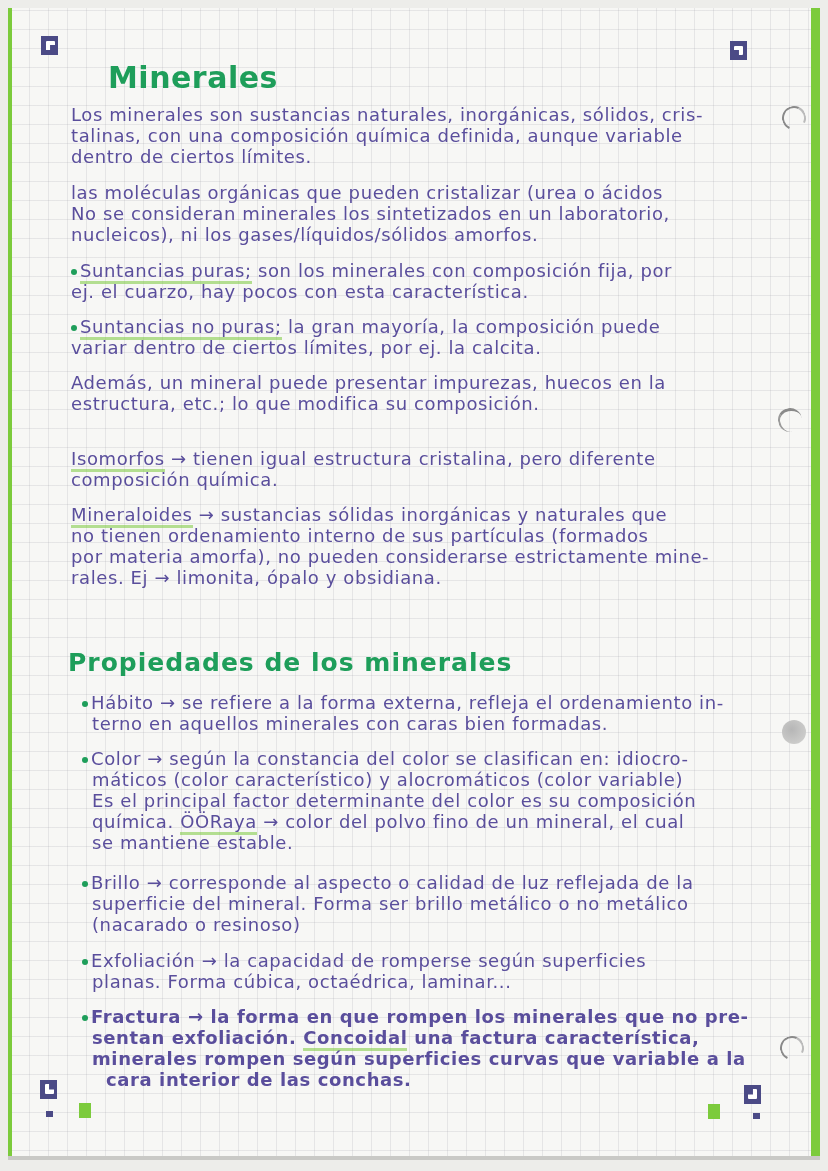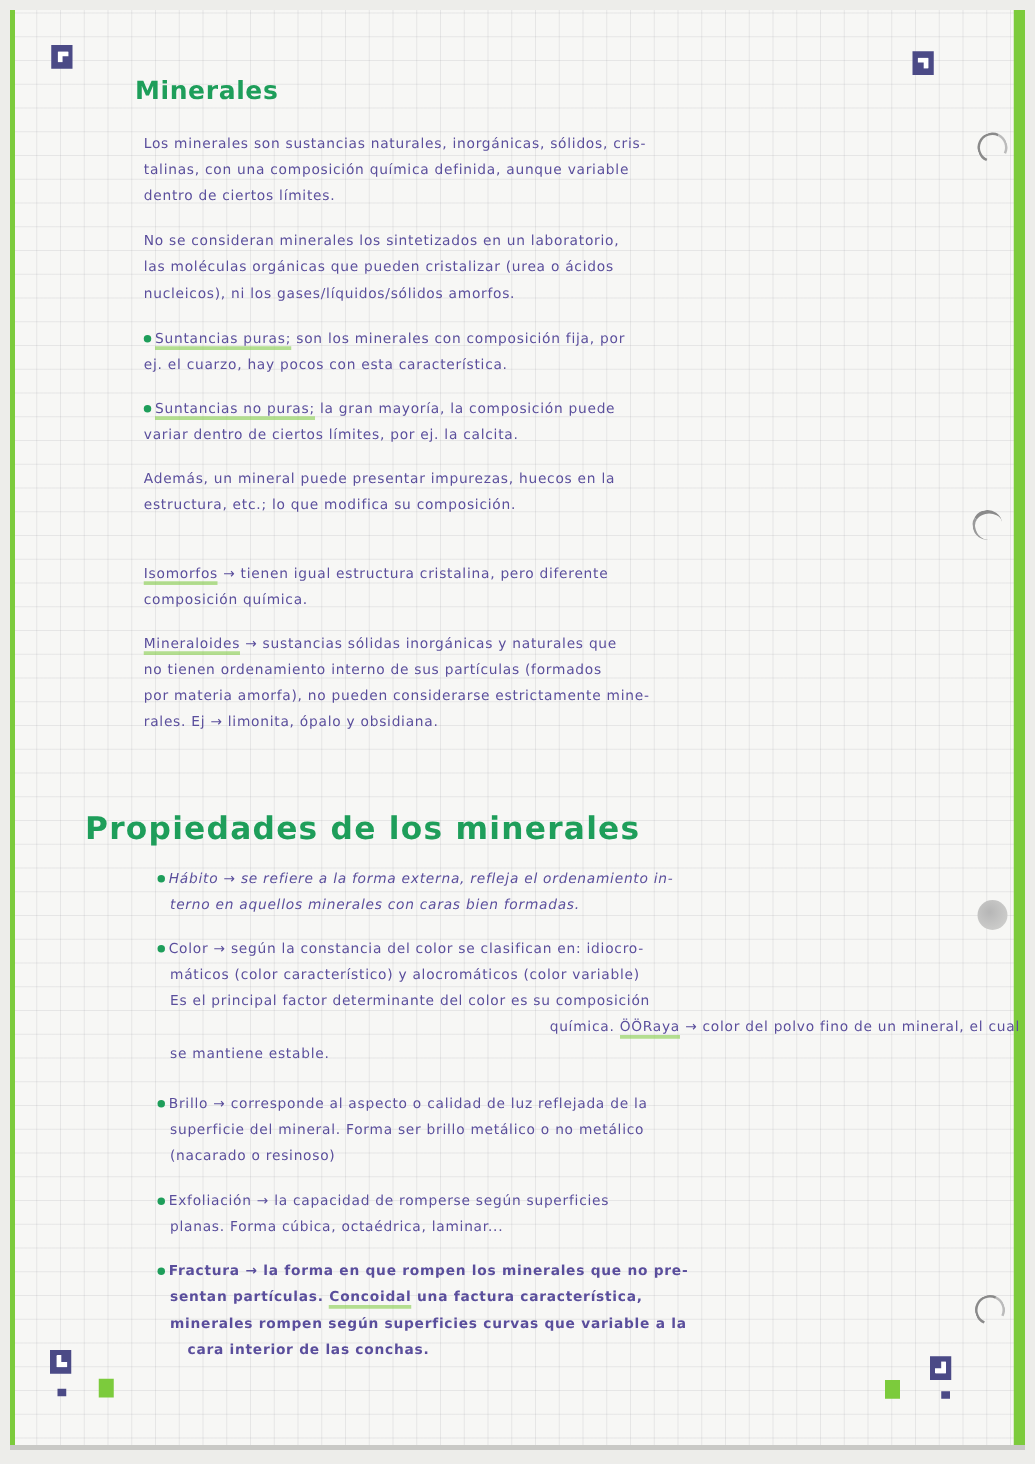--- a/index.html
+++ b/index.html
@@ -45,25 +45,25 @@
       position: absolute; width: 24px; height: 24px; border-radius: 50%;
     }
     .hole.ring { border: 2px solid #8a8a8a; border-bottom-color: transparent; border-right-color: #bbb; transform: rotate(-20deg); }
     .hole.arc { border-top: 3px solid #8a8a8a; border-left: 2px solid #9a9a9a; transform: rotate(-10deg); }
     .hole.solid { background: radial-gradient(circle at 40% 40%, #b6b6b6, #d4d4d2); }
     .hole.h1 { left: 774px; top: 98px; }
     .hole.h2 { left: 770px; top: 400px; }
     .hole.h3 { left: 774px; top: 712px; }
     .hole.h4 { left: 772px; top: 1028px; }
 
-    .hand { color: #5a4e9c; font-family: "DejaVu Sans", sans-serif; font-size: 11px; letter-spacing: 0.6px; line-height: 21px; font-weight: normal; margin-left: 44px; }
+    .hand { color: #5a4e9c; font-family: "DejaVu Sans", sans-serif; font-size: 18px; letter-spacing: 0.6px; line-height: 21px; font-weight: normal; }
     .title {
       position: absolute; color: #1e9e5a; font-family: "DejaVu Sans", sans-serif; font-weight: bold;
     }
-    .title.t1 { left: 100px; top: 52px; font-size: 20px; letter-spacing: 0.5px; }
+    .title.t1 { left: 100px; top: 52px; font-size: 30px; letter-spacing: 0.5px; }
     .title.t2 { left: 60px; top: 640px; font-size: 25px; letter-spacing: 1px; }
 
     .block { position: absolute; left: 63px; width: 690px; }
     .block p { margin: 0; }
     .hl { border-bottom: 3px solid rgba(124,203,60,0.55); padding-bottom: 0; }
     .bullet {
       display: inline-block; width: 6px; height: 6px; border-radius: 50%;
       background: #1e9e5a; margin-right: 3px; vertical-align: middle;
     }
   </style>
@@ -91,22 +91,22 @@
 
   <div class="title t1">Minerales</div>
 
   <div class="block hand" style="top:96px;">
     <p>Los minerales son sustancias naturales, inorgánicas, sólidos, cris-</p>
     <p>talinas, con una composición química definida, aunque variable</p>
     <p>dentro de ciertos límites.</p>
   </div>
 
   <div class="block hand" style="top:174px;">
+    <p>las moléculas orgánicas que pueden cristalizar (urea o ácidos</p>
     <p>No se consideran minerales los sintetizados en un laboratorio,</p>
-    <p>las moléculas orgánicas que pueden cristalizar (urea o ácidos</p>
     <p>nucleicos), ni los gases/líquidos/sólidos amorfos.</p>
   </div>
 
   <div class="block hand" style="top:252px;">
     <p><span class="bullet"></span><span class="hl">Suntancias puras;</span><span> son los minerales con composición fija, por</span></p>
     <p>ej. el cuarzo, hay pocos con esta característica.</p>
   </div>
 
   <div class="block hand" style="top:308px;">
     <p><span class="bullet"></span><span class="hl">Suntancias no puras;</span><span> la gran mayoría, la composición puede</span></p>
@@ -125,43 +125,43 @@
 
   <div class="block hand" style="top:496px;">
     <p><span class="hl">Mineraloides</span><span> → sustancias sólidas inorgánicas y naturales que</span></p>
     <p>no tienen ordenamiento interno de sus partículas (formados</p>
     <p>por materia amorfa), no pueden considerarse estrictamente mine-</p>
     <p>rales. Ej → limonita, ópalo y obsidiana.</p>
   </div>
 
   <div class="title t2">Propiedades de los minerales</div>
 
-  <div class="block hand" style="top:684px; left:74px;font-style:italic;">
+  <div class="block hand" style="top:684px; left:74px;">
     <p><span class="bullet"></span><span>Hábito → se refiere a la forma externa, refleja el ordenamiento in-</span></p>
     <p style="padding-left:10px;">terno en aquellos minerales con caras bien formadas.</p>
   </div>
 
   <div class="block hand" style="top:740px; left:74px;">
     <p><span class="bullet"></span><span>Color → según la constancia del color se clasifican en: idiocro-</span></p>
     <p style="padding-left:10px;">máticos (color característico) y alocromáticos (color variable)</p>
     <p style="padding-left:10px;">Es el principal factor determinante del color es su composición</p>
-    <p style="padding-left:10px;text-align:right;"><span>química. </span><span class="hl">ÖÖRaya</span><span> → color del polvo fino de un mineral, el cual</span></p>
+    <p style="padding-left:10px;"><span>química. </span><span class="hl">ÖÖRaya</span><span> → color del polvo fino de un mineral, el cual</span></p>
     <p style="padding-left:10px;">se mantiene estable.</p>
   </div>
 
   <div class="block hand" style="top:864px; left:74px;">
     <p><span class="bullet"></span><span>Brillo → corresponde al aspecto o calidad de luz reflejada de la</span></p>
     <p style="padding-left:10px;">superficie del mineral. Forma ser brillo metálico o no metálico</p>
     <p style="padding-left:10px;">(nacarado o resinoso)</p>
   </div>
 
   <div class="block hand" style="top:942px; left:74px;">
     <p><span class="bullet"></span><span>Exfoliación → la capacidad de romperse según superficies</span></p>
     <p style="padding-left:10px;">planas. Forma cúbica, octaédrica, laminar...</p>
   </div>
 
   <div class="block hand" style="top:998px; left:74px;font-weight:bold;">
     <p><span class="bullet"></span><span>Fractura → la forma en que rompen los minerales que no pre-</span></p>
-    <p style="padding-left:10px;"><span>sentan partículas. </span><span class="hl">Concoidal</span><span> una factura característica,</span></p>
+    <p style="padding-left:10px;"><span>sentan exfoliación. </span><span class="hl">Concoidal</span><span> una factura característica,</span></p>
     <p style="padding-left:10px;">minerales rompen según superficies curvas que variable a la</p>
     <p style="padding-left:24px;">cara interior de las conchas.</p>
   </div>
 </div>
 
 </body></html>

